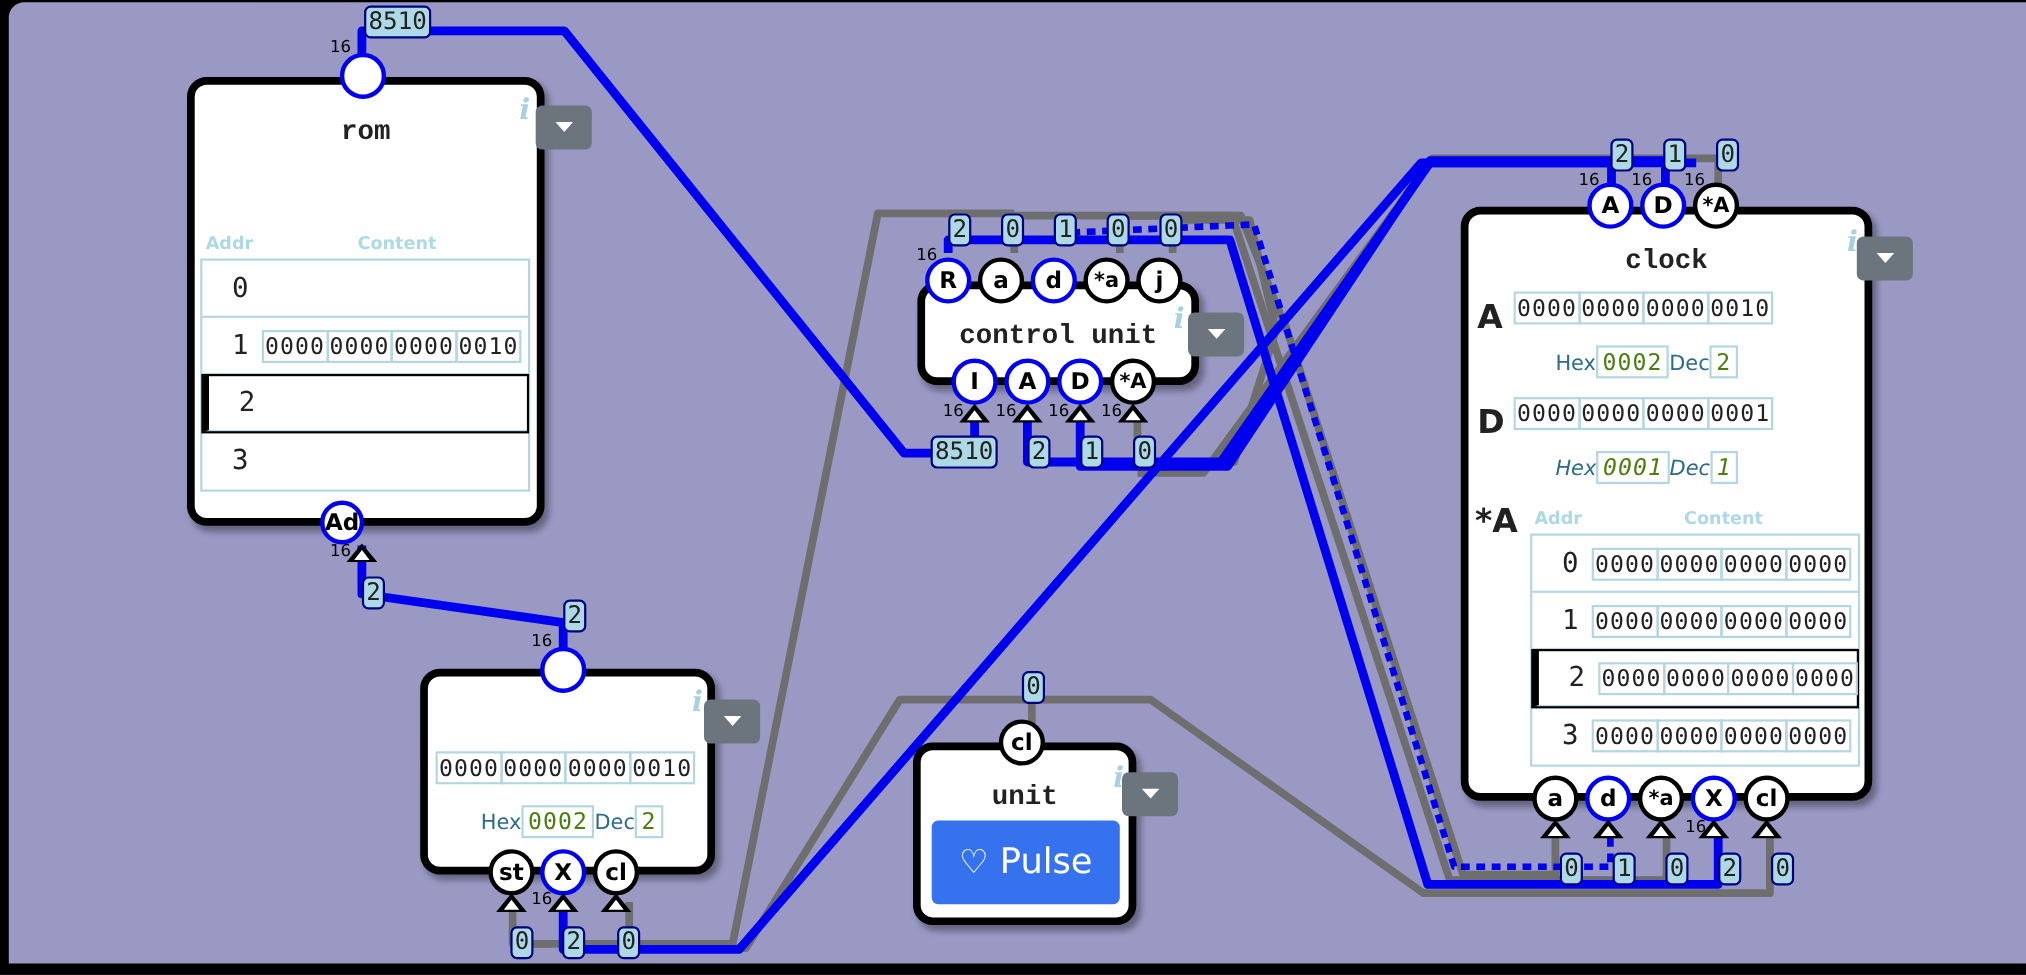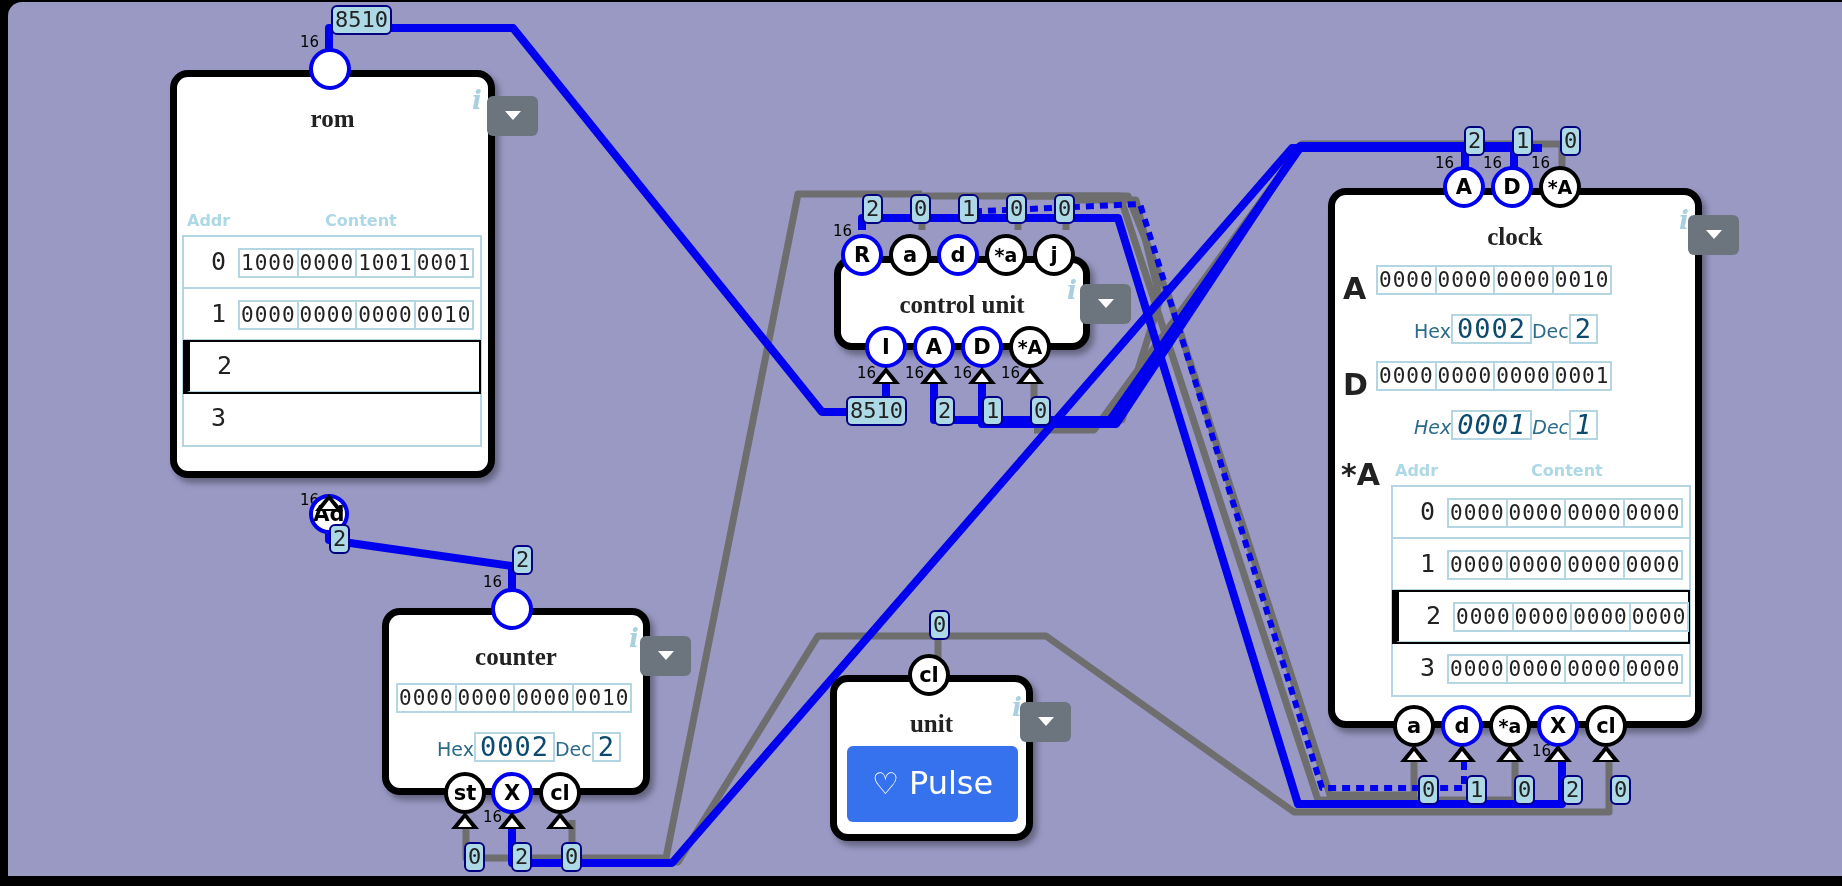--- a/index.html
+++ b/index.html
@@ -10,39 +10,39 @@
   }
   #board {
     position:absolute; left:8px; top:2px; width:1840px; height:874px;
     background:#9999c4; border-radius:14px 0 0 0; overflow:hidden;
   }
   svg#wires { position:absolute; left:0; top:0; width:1842px; height:886px; pointer-events:none; }
   .comp {
     position:absolute; background:#fff; border:7px solid #000; border-radius:18px;
     box-shadow: 4px 5px 6px rgba(0,0,0,0.35); box-sizing:border-box;
   }
-  .title { position:absolute; left:0; right:0; text-align:center; font-weight:bold; font-size:25px; color:#222; font-family:Liberation Serif, serif; }
+  .title { position:absolute; left:0; right:0; text-align:center; font-weight:bold; font-size:25px; color:#222; font-family:Liberation Mono, monospace; }
   .info { position:absolute; color:#a8d0e0; font-style:italic; font-weight:bold; font-family:"DejaVu Serif", serif; font-size:26px; }
   .menu-btn { position:absolute; width:51px; height:40px; background:#6c757d; border-radius:6px; }
   .menu-btn::after { content:""; position:absolute; left:18px; top:15px; border-left:8px solid transparent; border-right:8px solid transparent; border-top:9px solid #fff; }
   .port {
     position:absolute; width:36px; height:36px; border-radius:50%; background:#fff; border:4px solid #000;
     box-sizing:border-box; text-align:center; line-height:29px; font-weight:bold; font-size:21px; color:#000;
   }
   .port.active { border-color:#0000ee; }
   .tri { position:absolute; width:0; height:0; border-left:14px solid transparent; border-right:14px solid transparent; border-bottom:17px solid #000; }
   .tri::after { content:""; position:absolute; left:-7px; top:6px; border-left:7px solid transparent; border-right:7px solid transparent; border-bottom:9px solid #fff; }
   .lbl {
     position:absolute; background:#add8e6; border:2px solid #000080; border-radius:6px;
     font-family:"DejaVu Sans Mono", monospace; font-size:22px; color:#222; padding:0 2px; line-height:26px; height:26px;
   }
   .bincell { display:inline-block; border:2px solid #b4d6e2; font-family:"DejaVu Sans Mono", monospace; font-size:21px; color:#222; padding:0 1px; letter-spacing:1px; height:26px; line-height:26px; margin-left:-2px; }
   .bin { position:absolute; white-space:nowrap; }
   .hexrow { position:absolute; white-space:nowrap; font-size:19px; color:#2c6b8a; }
-  .hexrow .box { display:inline-block; border:2px solid #b4d6e2; color:#0c4a6e; font-family:"DejaVu Sans Mono", monospace; font-size:27px; padding:0 4px; height:26px; line-height:26px; letter-spacing:1px; }
+  .hexrow .box { display:inline-block; border:2px solid #b4d6e2; color:#4d7c0f; font-family:"DejaVu Sans Mono", monospace; font-size:21px; padding:0 4px; height:26px; line-height:26px; letter-spacing:1px; }
   .memtable { position:absolute; border:2px solid #b4d6e2; }
   .memrow { position:relative; height:52px; border-bottom:2px solid #b4d6e2; box-sizing:border-box; }
   .memrow:last-child { border-bottom:none; }
   .memrow.sel { outline:2px solid #000; outline-offset:-1px; border-left:6px solid #000; }
   .memrow .addr { position:absolute; left:14px; top:10px; width:28px; text-align:right; font-family:"DejaVu Sans Mono", monospace; font-size:25px; color:#222; }
   .memrow .bin { left:56px; top:11px; }
   .colhdr { position:absolute; font-size:16px; font-weight:bold; color:#add8e6; }
   .reg-letter { position:absolute; font-size:30px; font-weight:bold; color:#222; }
   .edit-rom { position:absolute; border:2px solid #6c757d; border-radius:6px; color:#6c757d; font-size:26px; text-align:center; box-sizing:border-box; background:#fff; }
   .pulse { position:absolute; background:#3672ee; border-radius:6px; color:#fff; font-size:32px; text-align:center; }
@@ -91,41 +91,39 @@
   </svg>
 
   <div class="comp" style="left:170px;top:70px;width:325px;height:408px;">
     <div class="title" style="top:28px;">rom</div>
     <span class="info" style="right:6px;top:8px;">i</span>
     <span class="colhdr" style="left:10px;top:134px;">Addr</span>
     <span class="colhdr" style="left:148px;top:134px;">Content</span>
     <div class="memtable" style="left:5px;top:158px;width:296px;">
       <div class="memrow">
           <span class="addr">0</span>
-          <span class="bin"><span class="bincell">1000</span><span class="bincell">0000</span><span class="bincell">1001</span><span class="bincell">0001</span></span>
         </div>
       <div class="memrow">
           <span class="addr">1</span>
           <span class="bin"><span class="bincell">0000</span><span class="bincell">0000</span><span class="bincell">0000</span><span class="bincell">0010</span></span>
         </div>
       <div class="memrow sel">
           <span class="addr">2</span>
         </div>
       <div class="memrow">
           <span class="addr">3</span>
         </div>
     </div>
   </div>
   <div class="menu-btn" style="left:487px;top:96px;"></div>
   <div class="port active" style="left:309px;top:48px;width:42px;height:42px;"></div>
-  <div class="port active" style="left:309px;top:455px;width:40px;height:40px;line-height:33px;margin-top:39px;">Ad</div>
+  <div class="port active" style="left:291px;top:455px;width:40px;height:40px;line-height:33px;">Ad</div>
   <div class="tri" style="left:315px;top:494px;"></div>
 
   <div class="comp" style="left:382px;top:608px;width:268px;height:187px;">
-    <div class="title" style="top:28px;">counter</div>
     <span class="info" style="right:4px;top:8px;">i</span>
     <span class="bin" style="left:9px;top:68px;"><span class="bincell">0000</span><span class="bincell">0000</span><span class="bincell">0000</span><span class="bincell">0010</span></span>
     <span class="hexrow" style="left:48px;top:117px;">
       <span>Hex</span><span class="box">0002</span><span>Dec</span><span class="box">2</span>
     </span>
   </div>
   <div class="menu-btn" style="left:640px;top:636px;"></div>
   <div class="port active" style="left:491px;top:588px;width:42px;height:42px;"></div>
   <div class="port" style="left:444px;top:772px;width:42px;height:42px;line-height:35px;">st</div>
   <div class="port active" style="left:491px;top:772px;width:42px;height:42px;line-height:35px;">X</div>

